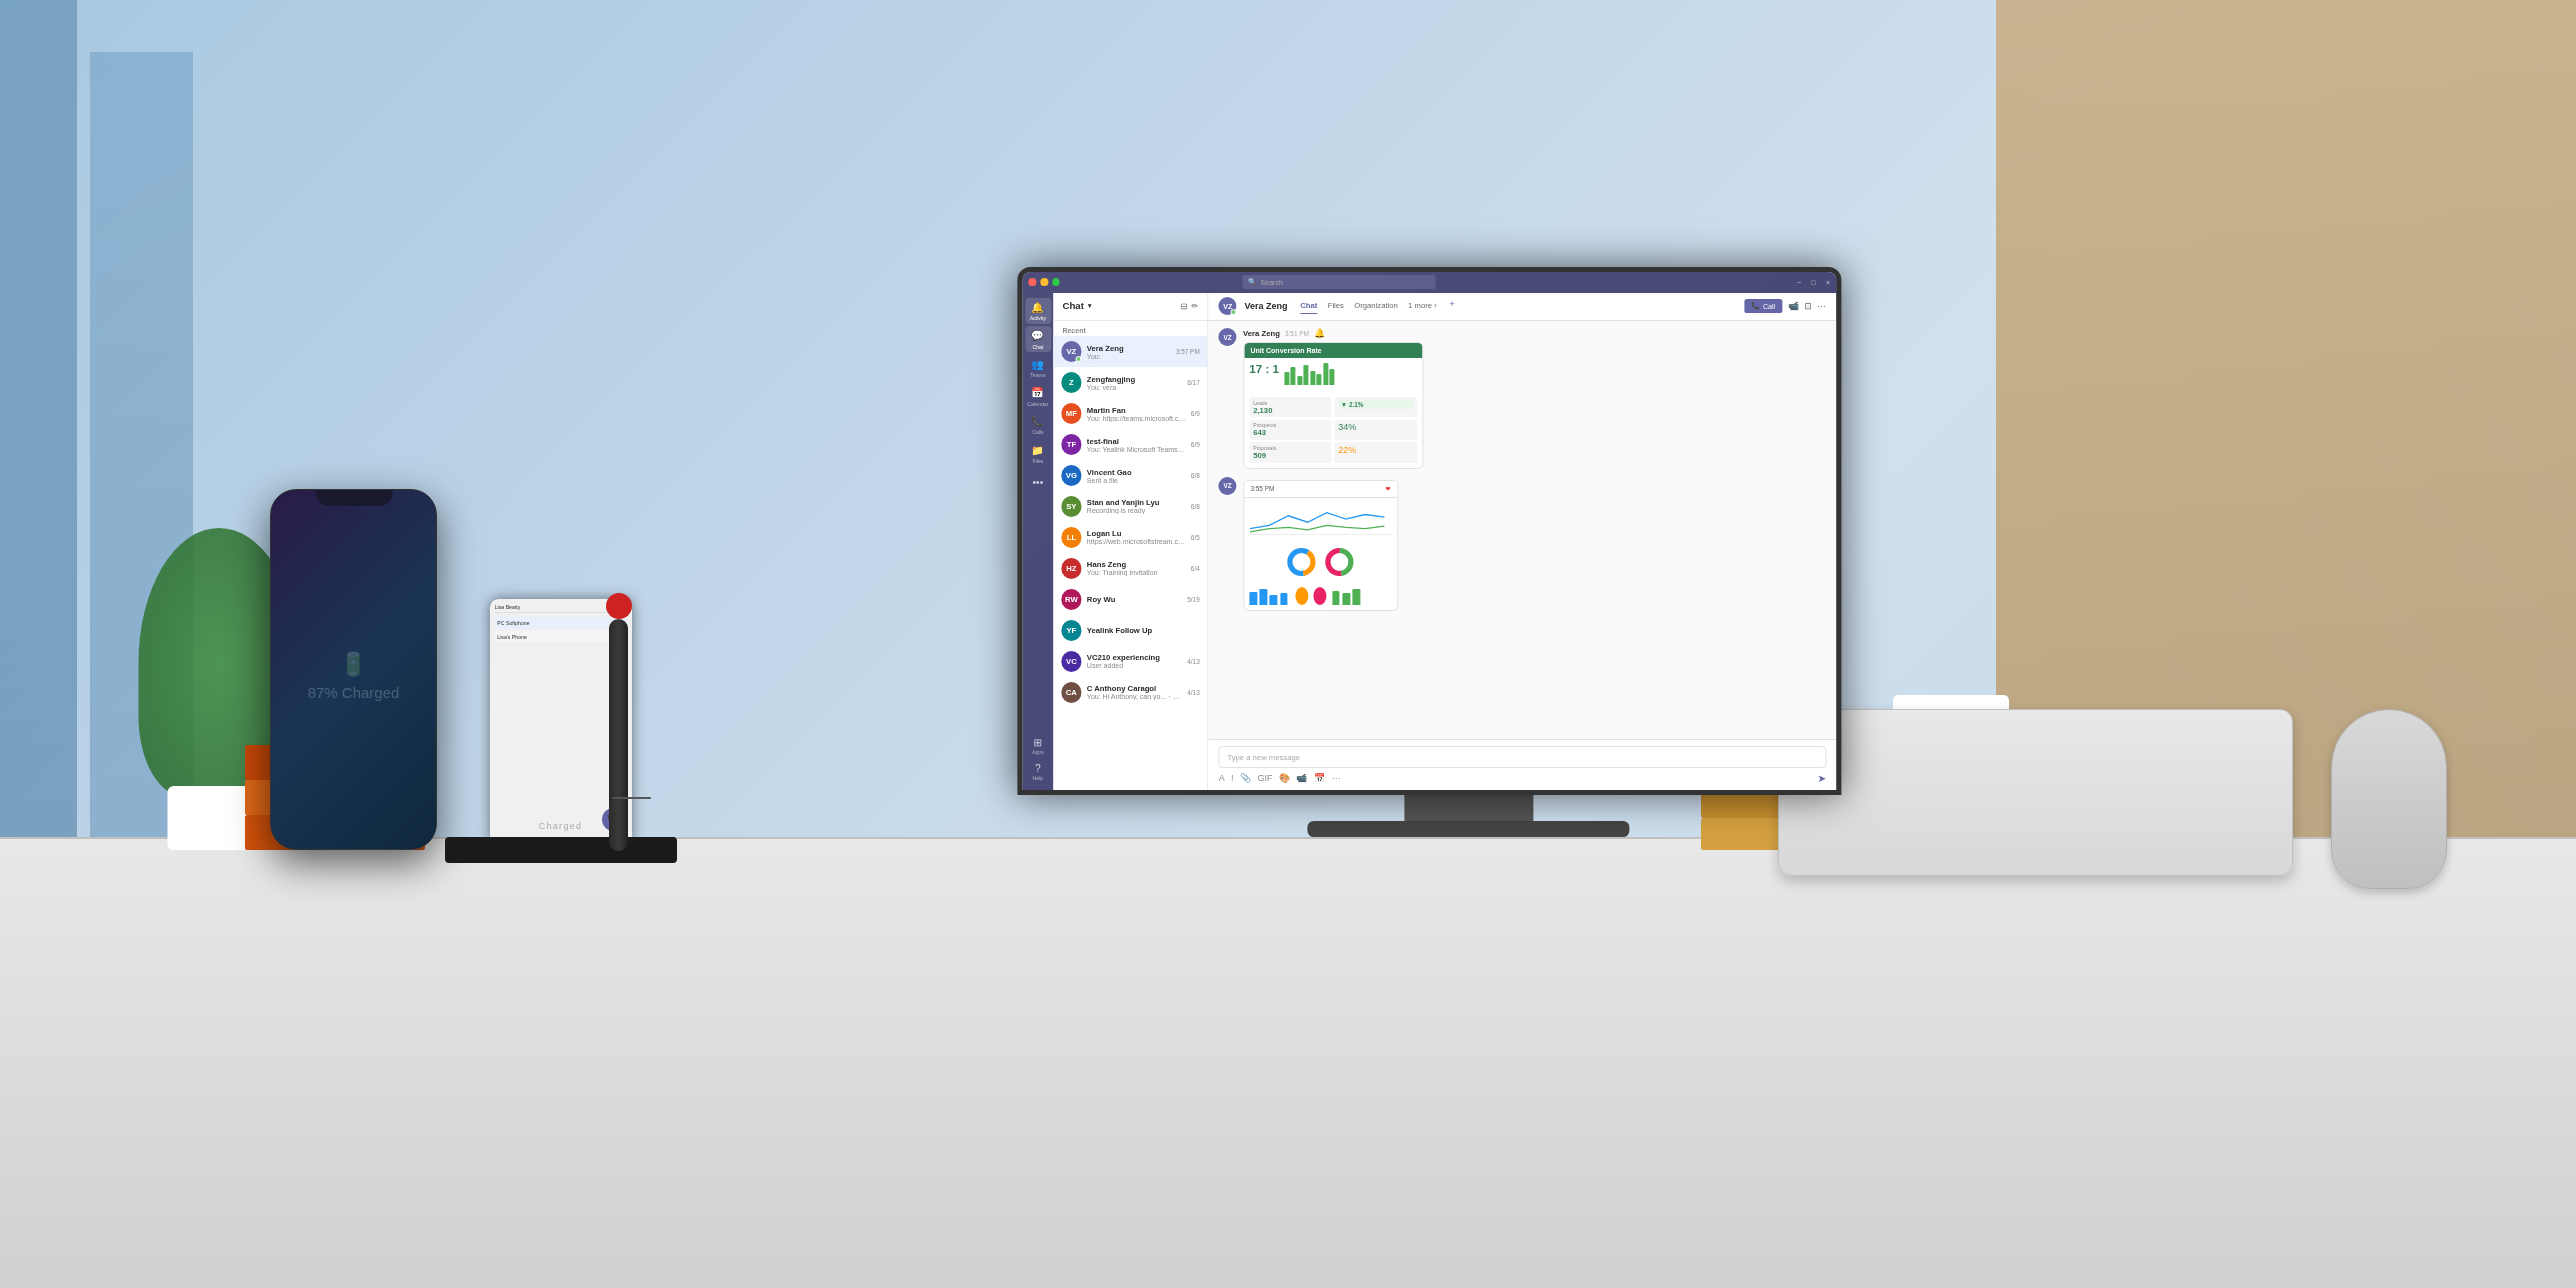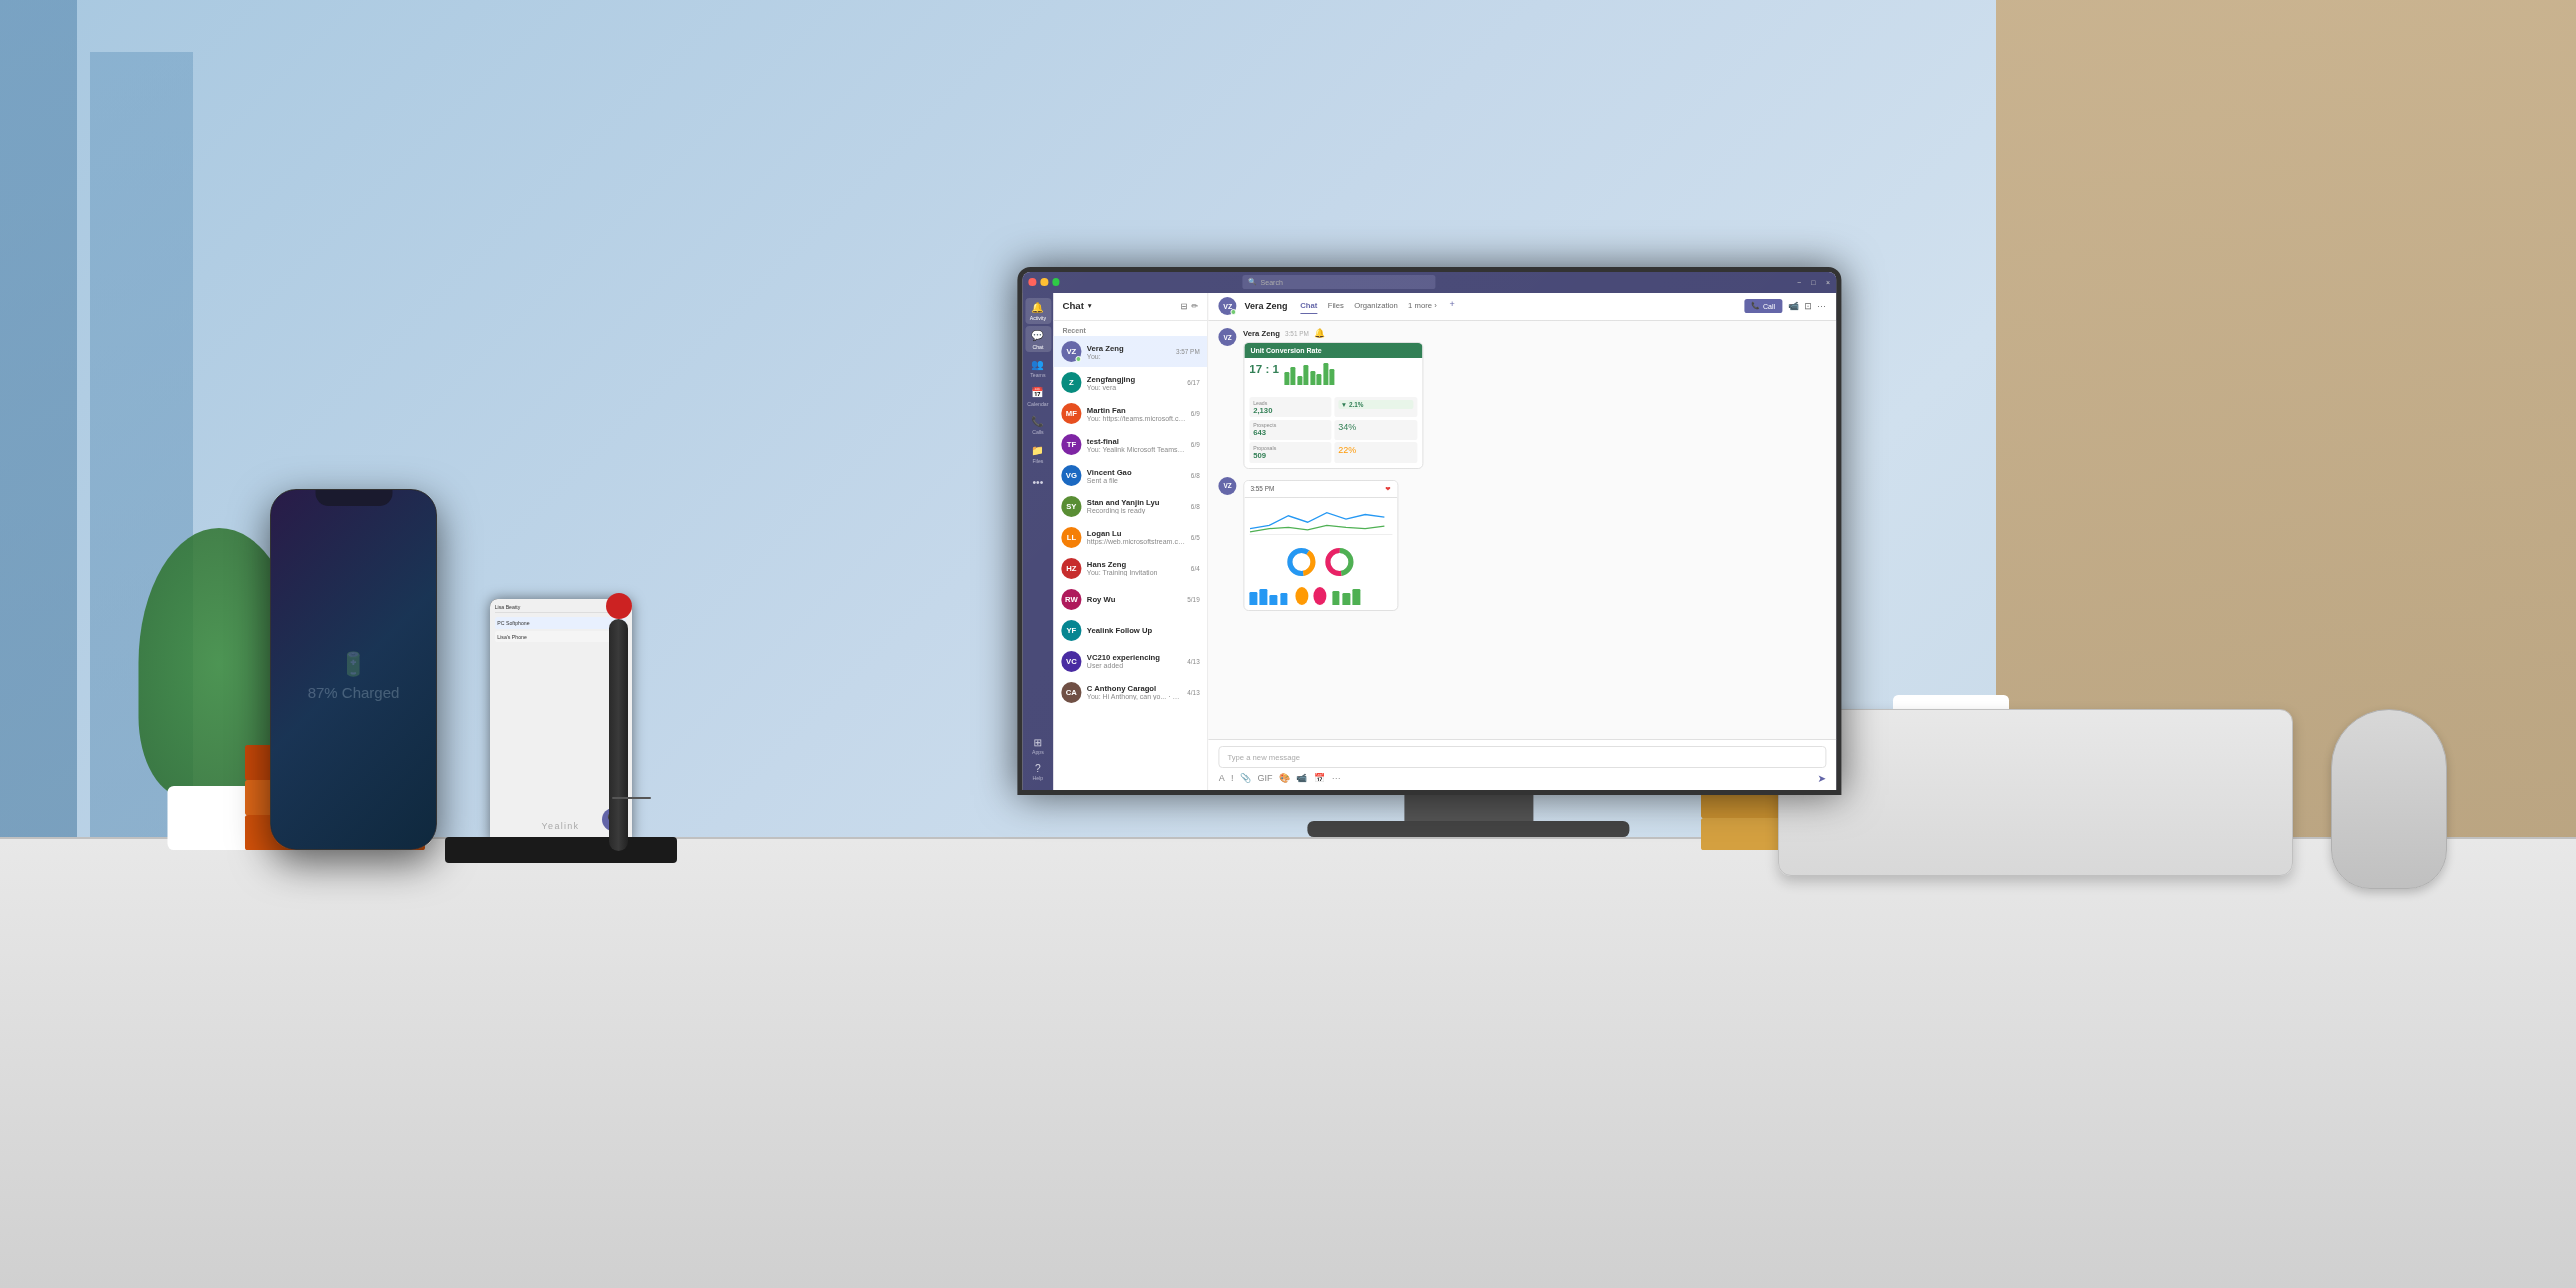--- a/index.html
+++ b/index.html
@@ -873,21 +873,21 @@
 
 <div class="yealink-device">
   <div class="device-screen-holder">
     <div class="device-screen">
       <div style="font-size:5.2px; color:#333; margin-bottom:3.9px; border-bottom:0.6px solid #ddd; padding-bottom:2.6px;">Lisa Beatty</div>
       <div style="padding:2.6px; background:#e8f0fe; border-radius:2.6px; margin-bottom:2.6px; font-size:5.2px; color:#333;">PC Softphone</div>
       <div style="padding:2.6px; background:#f5f5f5; border-radius:2.6px; font-size:5.2px; color:#333;">Lisa's Phone</div>
       <div style="position:absolute; bottom:13px; right:6.4px; width:23px; height:23px; border-radius:50%; background:#6264a7; display:flex; align-items:center; justify-content:center; color:white; font-size:10.3px;">📞</div>
     </div>
   </div>
-  <div class="device-brand">Yealink</div>
+  <div class="device-brand">Charged</div>
   <div class="device-base"></div>
 </div>
 
 <div class="mic-device">
   <div class="mic-top"></div>
   <div class="mic-body"></div>
   <div class="mic-cable"></div>
 </div>
 
 <div class="monitor">

